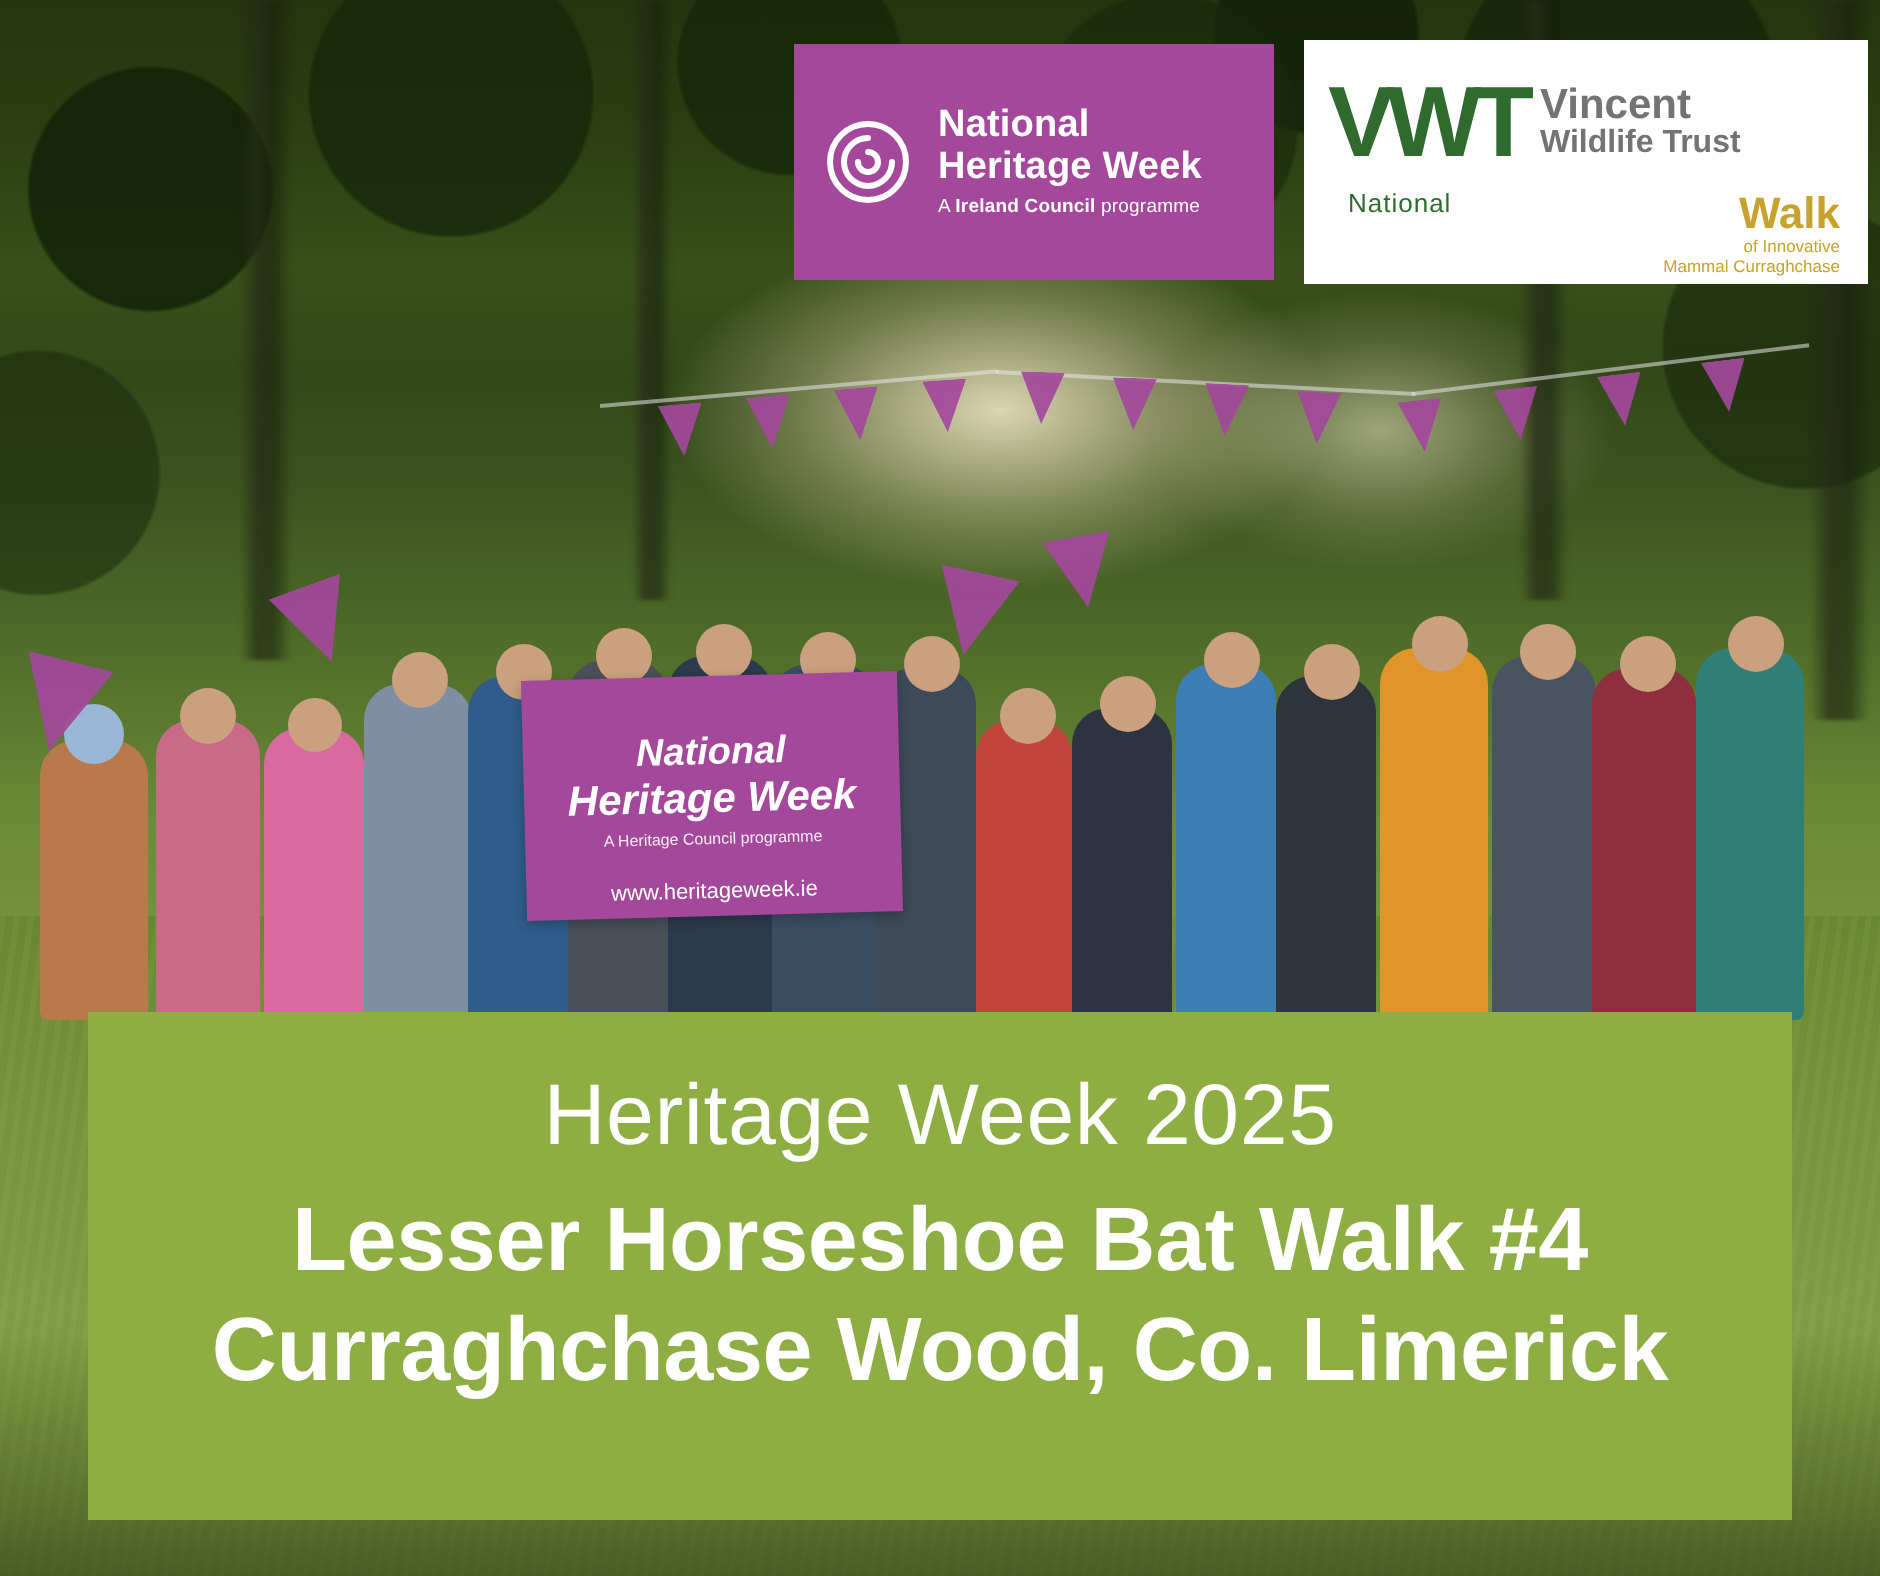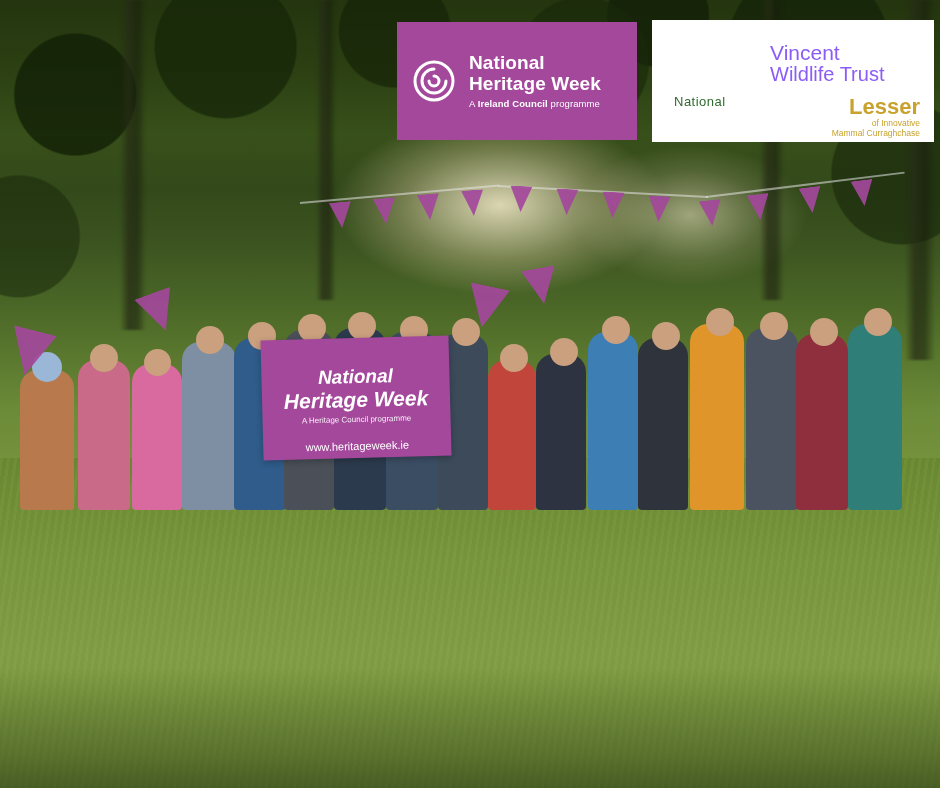--- a/index.html
+++ b/index.html
@@ -150,23 +150,23 @@
     color: #2f6b2f; font-weight: bold; font-size: 50px; line-height: 1;
     letter-spacing: -4px;
     font-family: "Liberation Sans", sans-serif;
   }
   .vwt-ireland {
     position: absolute; left: 22px; top: 74px;
     color: #2f6b2f; font-size: 13px; letter-spacing: .5px;
   }
   .vwt-name {
     position: absolute; left: 118px; top: 22px;
-    color: #8b5cf6; font-weight: normal; line-height: 1.05; font-size: 21px;
-  }
-  .vwt-name .ln2 { font-size: 20px; }
+    color: #737373; font-weight: bold; line-height: 1.05; font-size: 21px;
+  }
+  .vwt-name .ln2 { font-size: 16px; }
   .vwt-50 {
     position: absolute; right: 6px; top: -4px;
     color: #c8a22c; font-weight: bold; font-size: 76px; line-height: 1;
     opacity: .9;
   }
   .vwt-years {
     position: absolute; right: 14px; top: 76px;
     color: #c8a22c; font-weight: bold; font-size: 22px; line-height: 1;
     text-align: right;
   }
@@ -295,26 +295,32 @@
       </svg>
     </span>
     <div class="nhw-text">
       <div class="nhw-l1">National</div>
       <div class="nhw-l2">Heritage Week</div>
       <div class="nhw-l3"><span>A </span><b>Ireland Council</b><span> programme</span></div>
     </div>
   </div>
 
   <div class="vwt-panel">
+    <div class="vwt-mark">VWT</div>
     <div class="vwt-ireland">National</div>
     <div class="vwt-name">
       <div>Vincent</div>
       <div class="ln2">Wildlife Trust</div>
     </div>
-    <div class="vwt-years">Lesser</div>
+    <div class="vwt-years">Walk</div>
     <div class="vwt-sub">
       <div>of Innovative</div>
       <div>Mammal Curraghchase</div>
     </div>
   </div>
 
+  <div class="caption">
+    <div class="cap-line1">Heritage Week 2025</div>
+    <div class="cap-line2">Lesser Horseshoe Bat Walk #4</div>
+    <div class="cap-line3">Curraghchase Wood, Co. Limerick</div>
+  </div>
 
 </div>
 
 </body></html>

